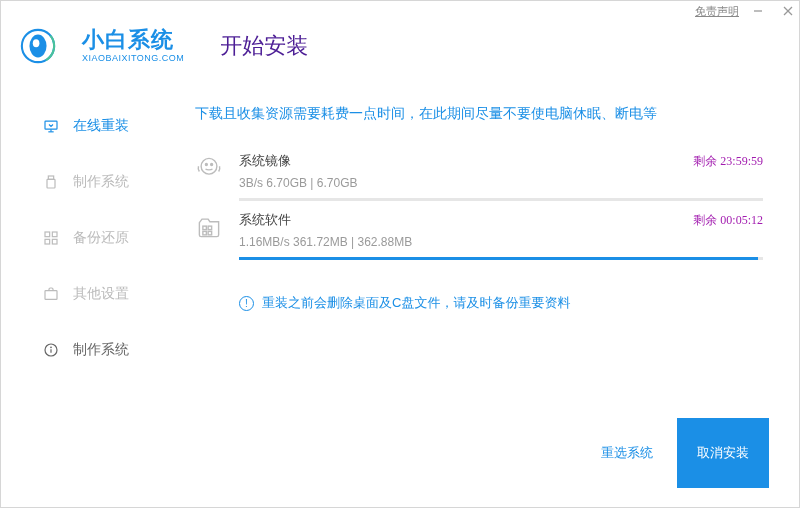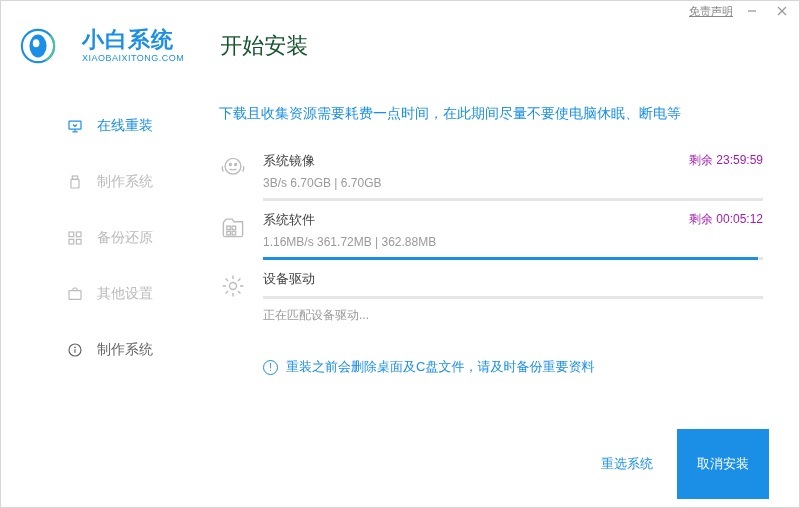--- a/index.html
+++ b/index.html
@@ -1,46 +1,46 @@
 <!DOCTYPE html>
 <html><head>
 <meta charset="utf-8">
 <style>
 * { box-sizing: border-box; margin: 0; padding: 0; }
 body { font-family: "Microsoft YaHei", Arial, sans-serif; background: #f0f0f0; }
 .window { width: 800px; height: 508px; background: #fff; border: 1px solid #d6d6d6; position: relative; }
-.titlebar { height: 20px; display: flex; justify-content: flex-end; align-items: center; padding-right: 6px; gap: 8px; }
+.titlebar { height: 20px; display: flex; justify-content: flex-end; align-items: center; gap: 8px; }
 .titlebar a { font-size: 11px; color: #888; text-decoration: underline; cursor: pointer; }
 .titlebar .tb-btn { width: 22px; height: 18px; display: flex; align-items: center; justify-content: center; color: #999; cursor: pointer; }
 .header { display: flex; align-items: center; padding: 6px 10px 10px 18px; }
 .logo-wrap { display: flex; align-items: center; gap: 25px; }
 .logo-text { display: flex; flex-direction: column; }
 .brand { font-size: 22px; font-weight: 600; color: #1b8fe6; letter-spacing: 1px; line-height: 1; }
 .brand-sub { font-size: 9px; color: #1b8fe6; letter-spacing: 0.5px; margin-top: 2px; }
-.page-title { font-size: 22px; color: #14532d; margin-left: 36px; font-weight: 400; }
-.body { display: flex; height: calc(100% - 78px); margin-left: 24px; }
+.page-title { font-size: 22px; color: #4c1d95; margin-left: 36px; font-weight: 400; }
+.body { display: flex; height: calc(100% - 78px); }
 .sidebar { width: 170px; padding-top: 30px; }
 .sidebar-item { display: flex; align-items: center; gap: 14px; padding: 12px 0 12px 42px; font-size: 14px; color: #bbb; cursor: pointer; margin-bottom: 14px; }
 .sidebar-item.active { color: #1b8fe6; }
 .sidebar-item .si-icon { width: 16px; height: 16px; display: flex; align-items: center; justify-content: center; }
 .main { flex: 1; padding: 28px 36px 0 24px; position: relative; }
 .notice { font-size: 14px; color: #1b8fe6; margin-bottom: 28px; line-height: 1.5; }
 .task { display: flex; gap: 16px; margin-bottom: 10px; }
 .task-icon { width: 28px; height: 28px; color: #bcbcbc; flex-shrink: 0; margin-top: 2px; }
 .task-body { flex: 1; }
-.task-row1 { display: flex; justify-content: space-between; align-items: flex-start; }
+.task-row1 { display: flex; justify-content: space-between; align-items: flex-end; font-family: Liberation Serif, serif; }
 .task-title { font-size: 13px; color: #444; }
 .task-remain { font-size: 12px; color: #a21caf; }
 .task-stats { font-size: 12px; color: #9a9a9a; margin-top: 6px; }
 .task-bar { height: 3px; background: #e6e6e6; margin-top: 8px; position: relative; }
 .task-bar-fill { height: 100%; background: #1b8fe6; width: 0; }
 .task-sub { font-size: 12px; color: #9a9a9a; margin-top: 8px; }
 .warning { display: flex; align-items: center; gap: 8px; font-size: 13px; color: #1b8fe6; margin-top: 34px; margin-left: 44px; }
 .warning-icon { width: 15px; height: 15px; border: 1.2px solid #1b8fe6; border-radius: 50%; display: flex; align-items: center; justify-content: center; font-size: 10px; }
-.footer { position: absolute; right: 30px; bottom: 8px; display: flex; gap: 14px; align-items: center; }
+.footer { position: absolute; right: 30px; bottom: 19px; display: flex; gap: 14px; align-items: center; }
 .btn-link { background: none; border: none; font-size: 13px; color: #1b8fe6; cursor: pointer; padding: 8px 10px; }
 .btn-primary { background: #1b8fe6; color: #fff; border: none; font-size: 13px; padding: 26px 20px; cursor: pointer; }
 </style>
 </head>
 <body>
 
 <div class="window">
   <div class="titlebar">
     <a>免责声明</a>
     <div class="tb-btn">
@@ -167,37 +167,20 @@
             <span class="task-title">系统软件</span>
             <span class="task-remain">剩余 00:05:12</span>
           </div>
           <div class="task-stats">1.16MB/s 361.72MB | 362.88MB</div>
           <div class="task-bar">
               <div class="task-bar-fill" style="width:99%"></div>
             </div>
         </div>
       </div>
 
-      <div class="task">
-        <div class="task-icon">
-          <svg width="28" height="28" viewBox="0 0 32 32" fill="none" stroke="currentColor" stroke-width="1.6">
-              <circle cx="16" cy="16" r="4"></circle>
-              <path d="M16 4v4M16 24v4M4 16h4M24 16h4M7.5 7.5l2.8 2.8M21.7 21.7l2.8 2.8M24.5 7.5l-2.8 2.8M10.3 21.7l-2.8 2.8"></path>
-            </svg>
-        </div>
-        <div class="task-body">
-          <div class="task-row1">
-            <span class="task-title">设备驱动</span>
-          </div>
-          <div class="task-bar">
-              <div class="task-bar-fill" style="width:0%"></div>
-            </div>
-          <div class="task-sub">正在匹配设备驱动...</div>
-        </div>
-      </div>
 
       <div class="warning">
         <span class="warning-icon">!</span>
         <span>重装之前会删除桌面及C盘文件，请及时备份重要资料</span>
       </div>
     </div>
   </div>
 
   <div class="footer">
     <button class="btn-link">重选系统</button>

